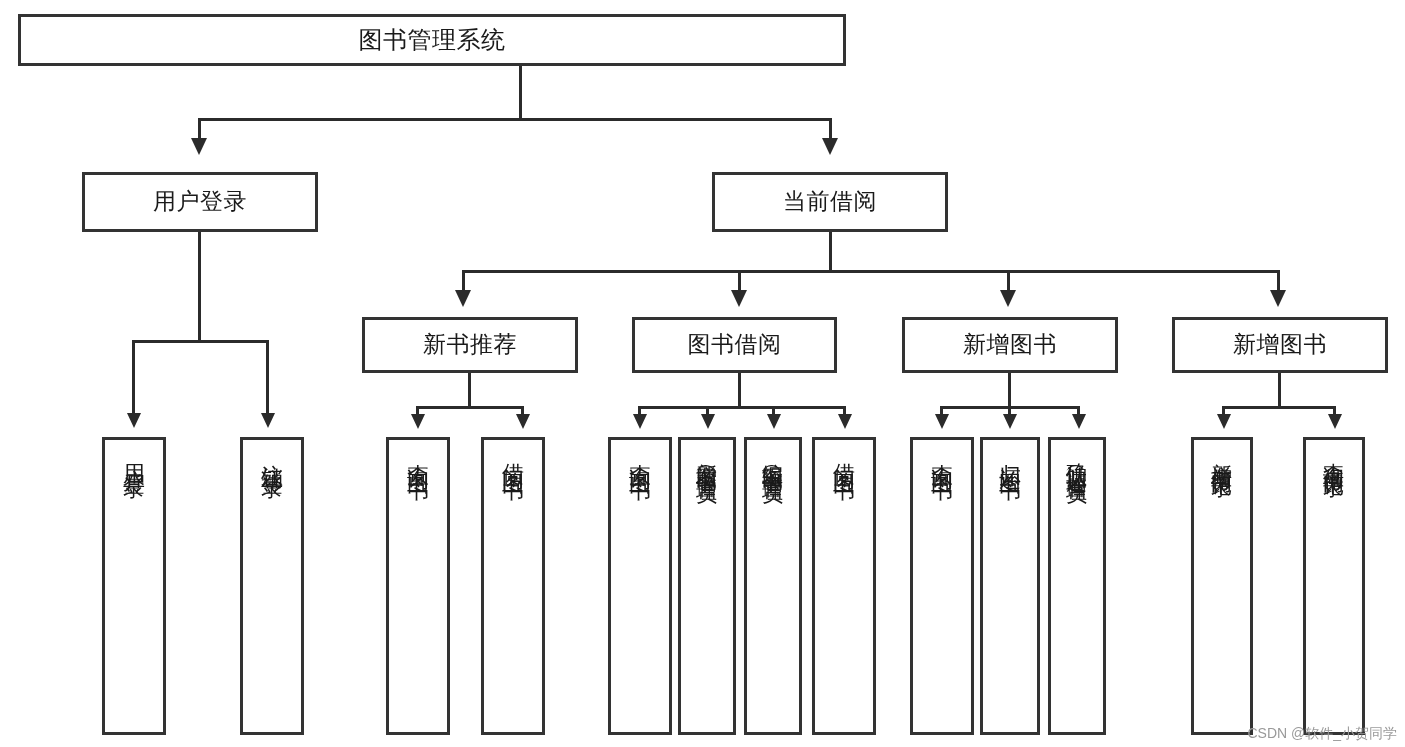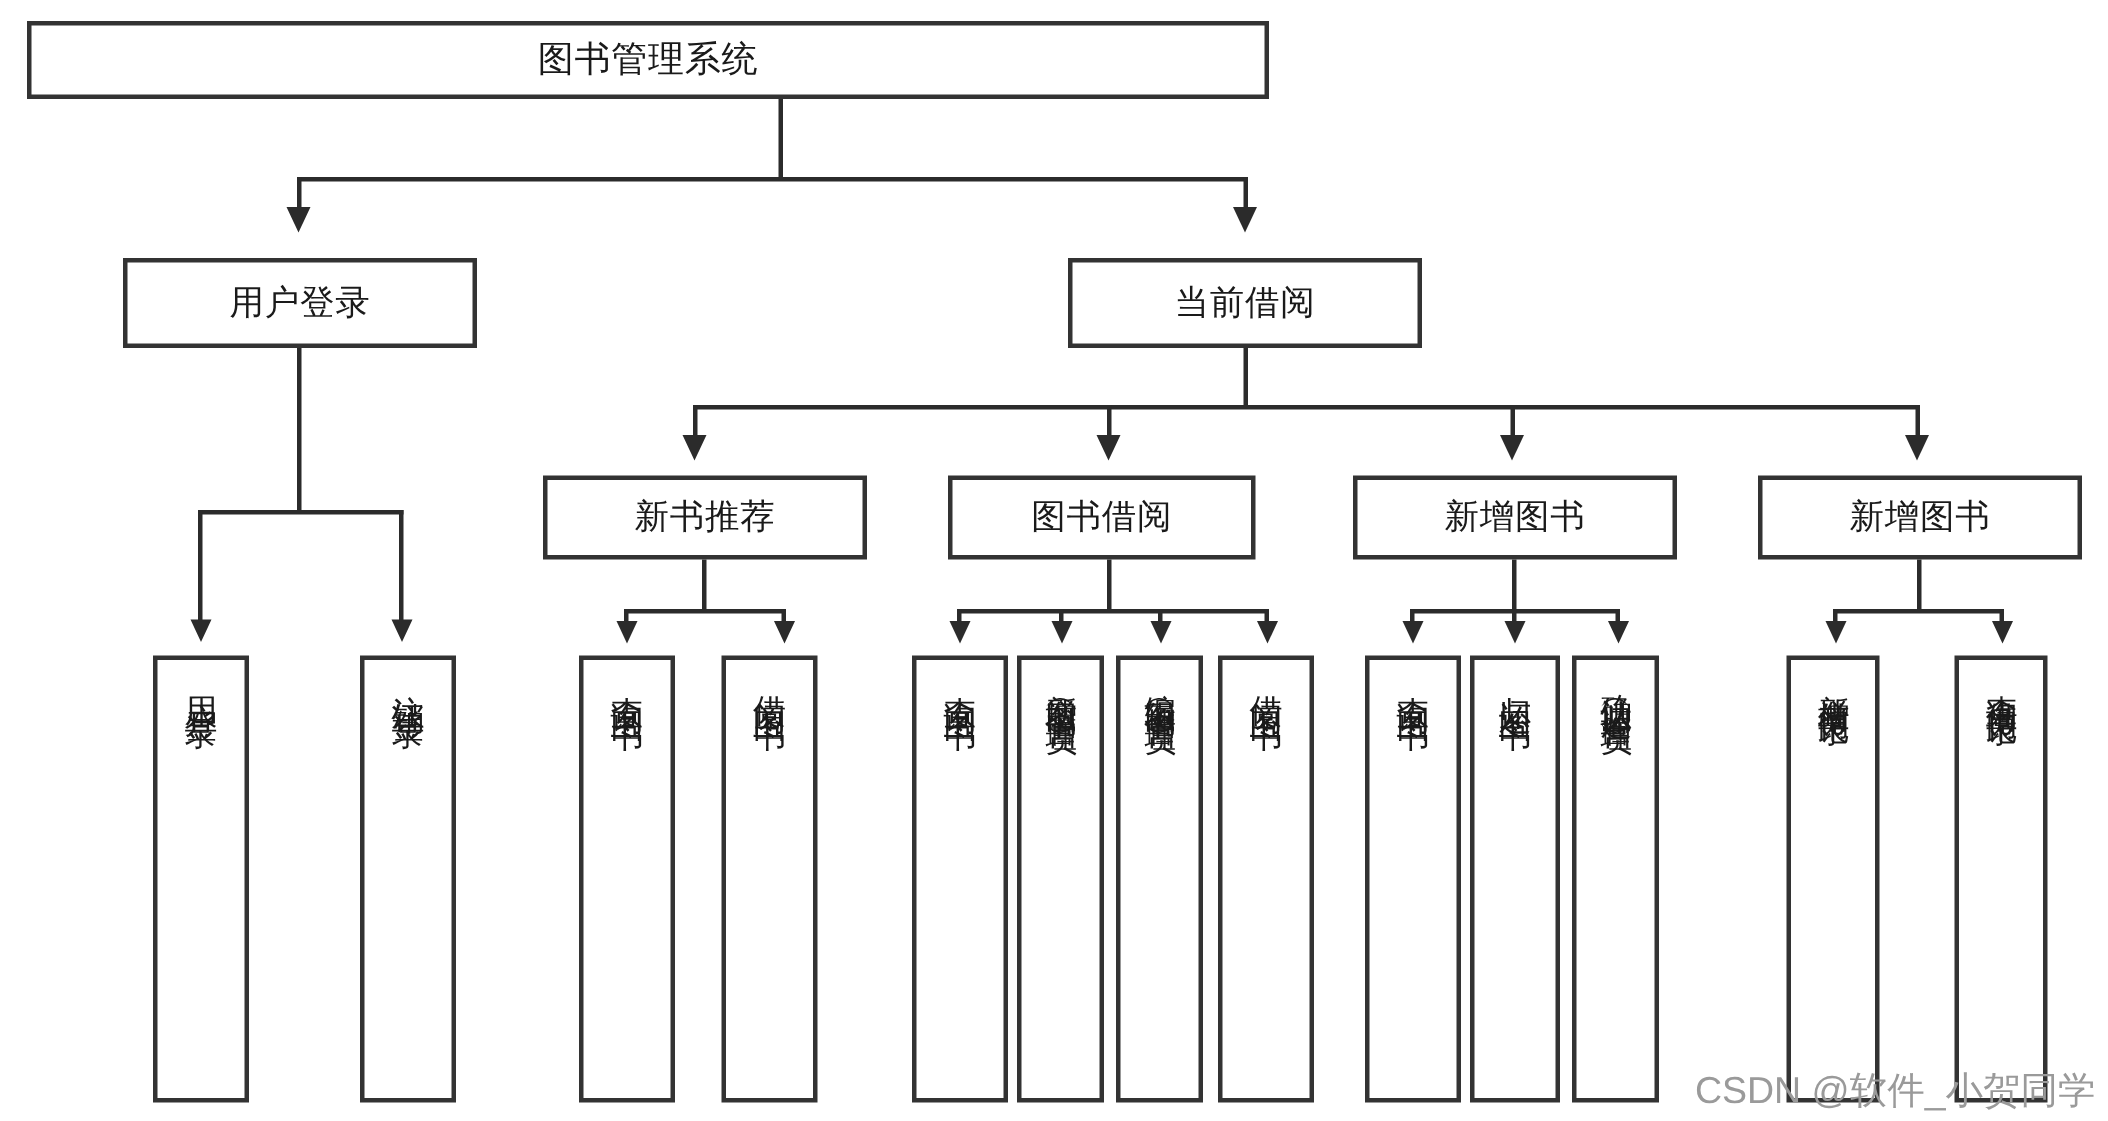--- a/index.html
+++ b/index.html
@@ -78,21 +78,21 @@
     border-left-width: 7px;
     border-right-width: 7px;
     border-top-width: 15px;
   }
 
   
   #watermark {
     position: absolute;
     right: 8px;
     bottom: 4px;
-    font-size: 25px;
+    font-size: 14px;
     color: #9a9a9a;
     white-space: nowrap;
     font-family: "Liberation Sans", "DejaVu Sans", sans-serif;
   }
 </style>
 </head>
 <body>
 
 <div id="canvas">
 

